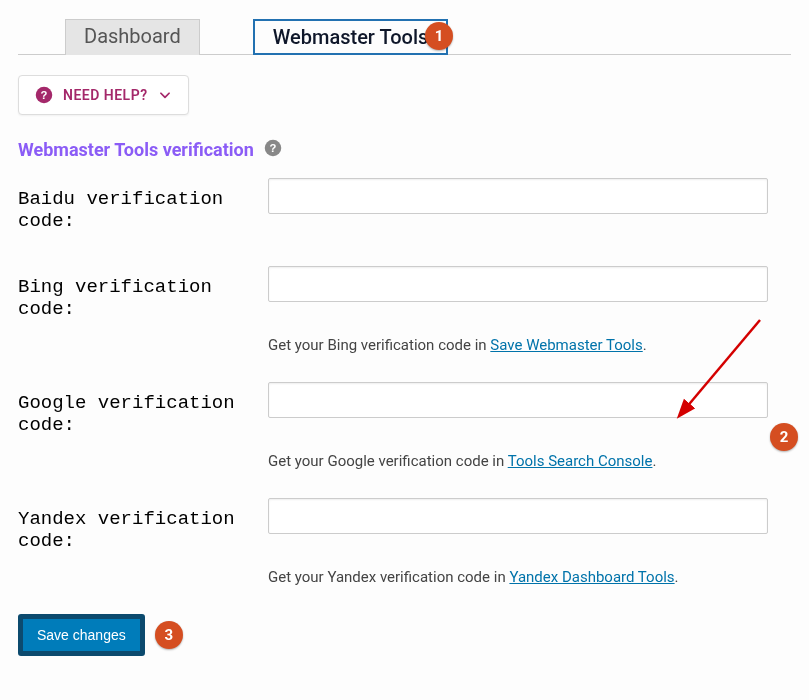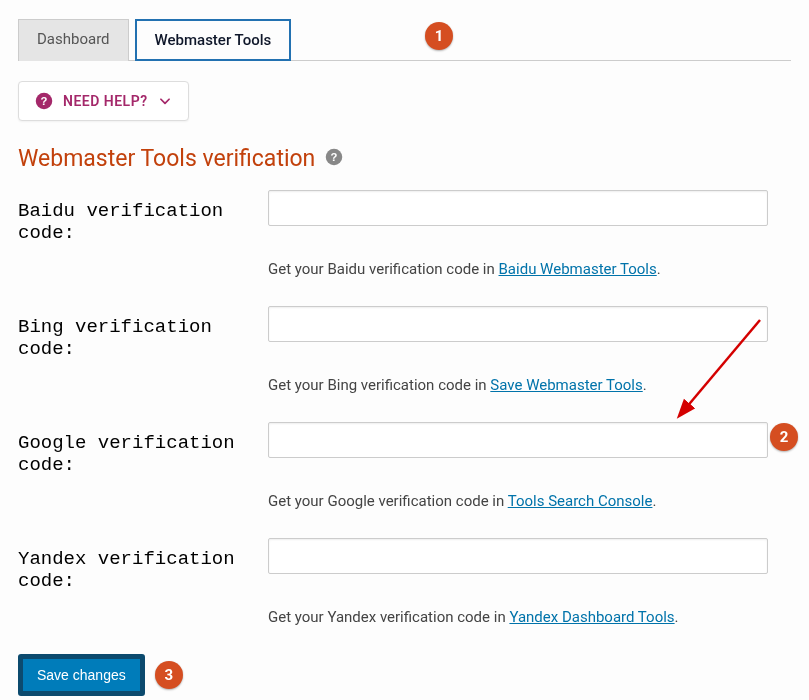--- a/index.html
+++ b/index.html
@@ -13,29 +13,30 @@
       background: #fdfdfd;
       position: relative;
     }
     .tabs {
       display: flex;
       gap: 6px;
       border-bottom: 1px solid #ccc;
       margin-bottom: 20px;
     }
     .tab {
-      padding: 10px 18px;
-      font-size: 15px;
+      padding: 4px 18px;
+      font-size: 20px;
       background: #e5e5e5;
       border: 1px solid #ccc;
       border-bottom: none;
       color: #555;
       cursor: pointer;
       position: relative;
       top: 1px;
+      margin-left: 47px;
     }
     .tab.active {
       background: #fdfdfd;
       border: 2px solid #2271b1;
       color: #0f172a;
       font-weight: 500;
     }
     .need-help {
       display: inline-flex;
       align-items: center;
@@ -53,23 +54,23 @@
     }
     .need-help svg { display: block; }
     .heading {
       display: flex;
       align-items: center;
       gap: 10px;
       margin-bottom: 18px;
     }
     .heading h2 {
       margin: 0;
-      font-size: 23px;
-      font-weight: 400;
-      color: #c2410c;
+      font-size: 18px;
+      font-weight: 700;
+      color: #8b5cf6;
     }
     .field-row {
       display: flex;
       align-items: flex-start;
       margin-bottom: 6px;
     }
     .field-label {
       width: 250px;
       font-size: 19px;
       color: #000000;
@@ -173,23 +174,20 @@
   </span>
 </div>
 
 
 <div class="field-row">
   <div class="field-label">Baidu verification code:</div>
   <div class="field-body"><input class="text-input" type="text" value="" style=""></div>
 </div>
 <div class="helper-row">
     <div class="helper-spacer"></div>
-  <div class="helper-text">
-    <span>Get your Baidu verification code in </span><a href="#">Baidu Webmaster Tools</a><span>.</span>
-  </div>
 </div>
 
 
 <div class="field-row">
   <div class="field-label">Bing verification code:</div>
   <div class="field-body"><input class="text-input" type="text" value="" style=""></div>
 </div>
 <div class="helper-row">
     <div class="helper-spacer"></div>
   <div class="helper-text">

